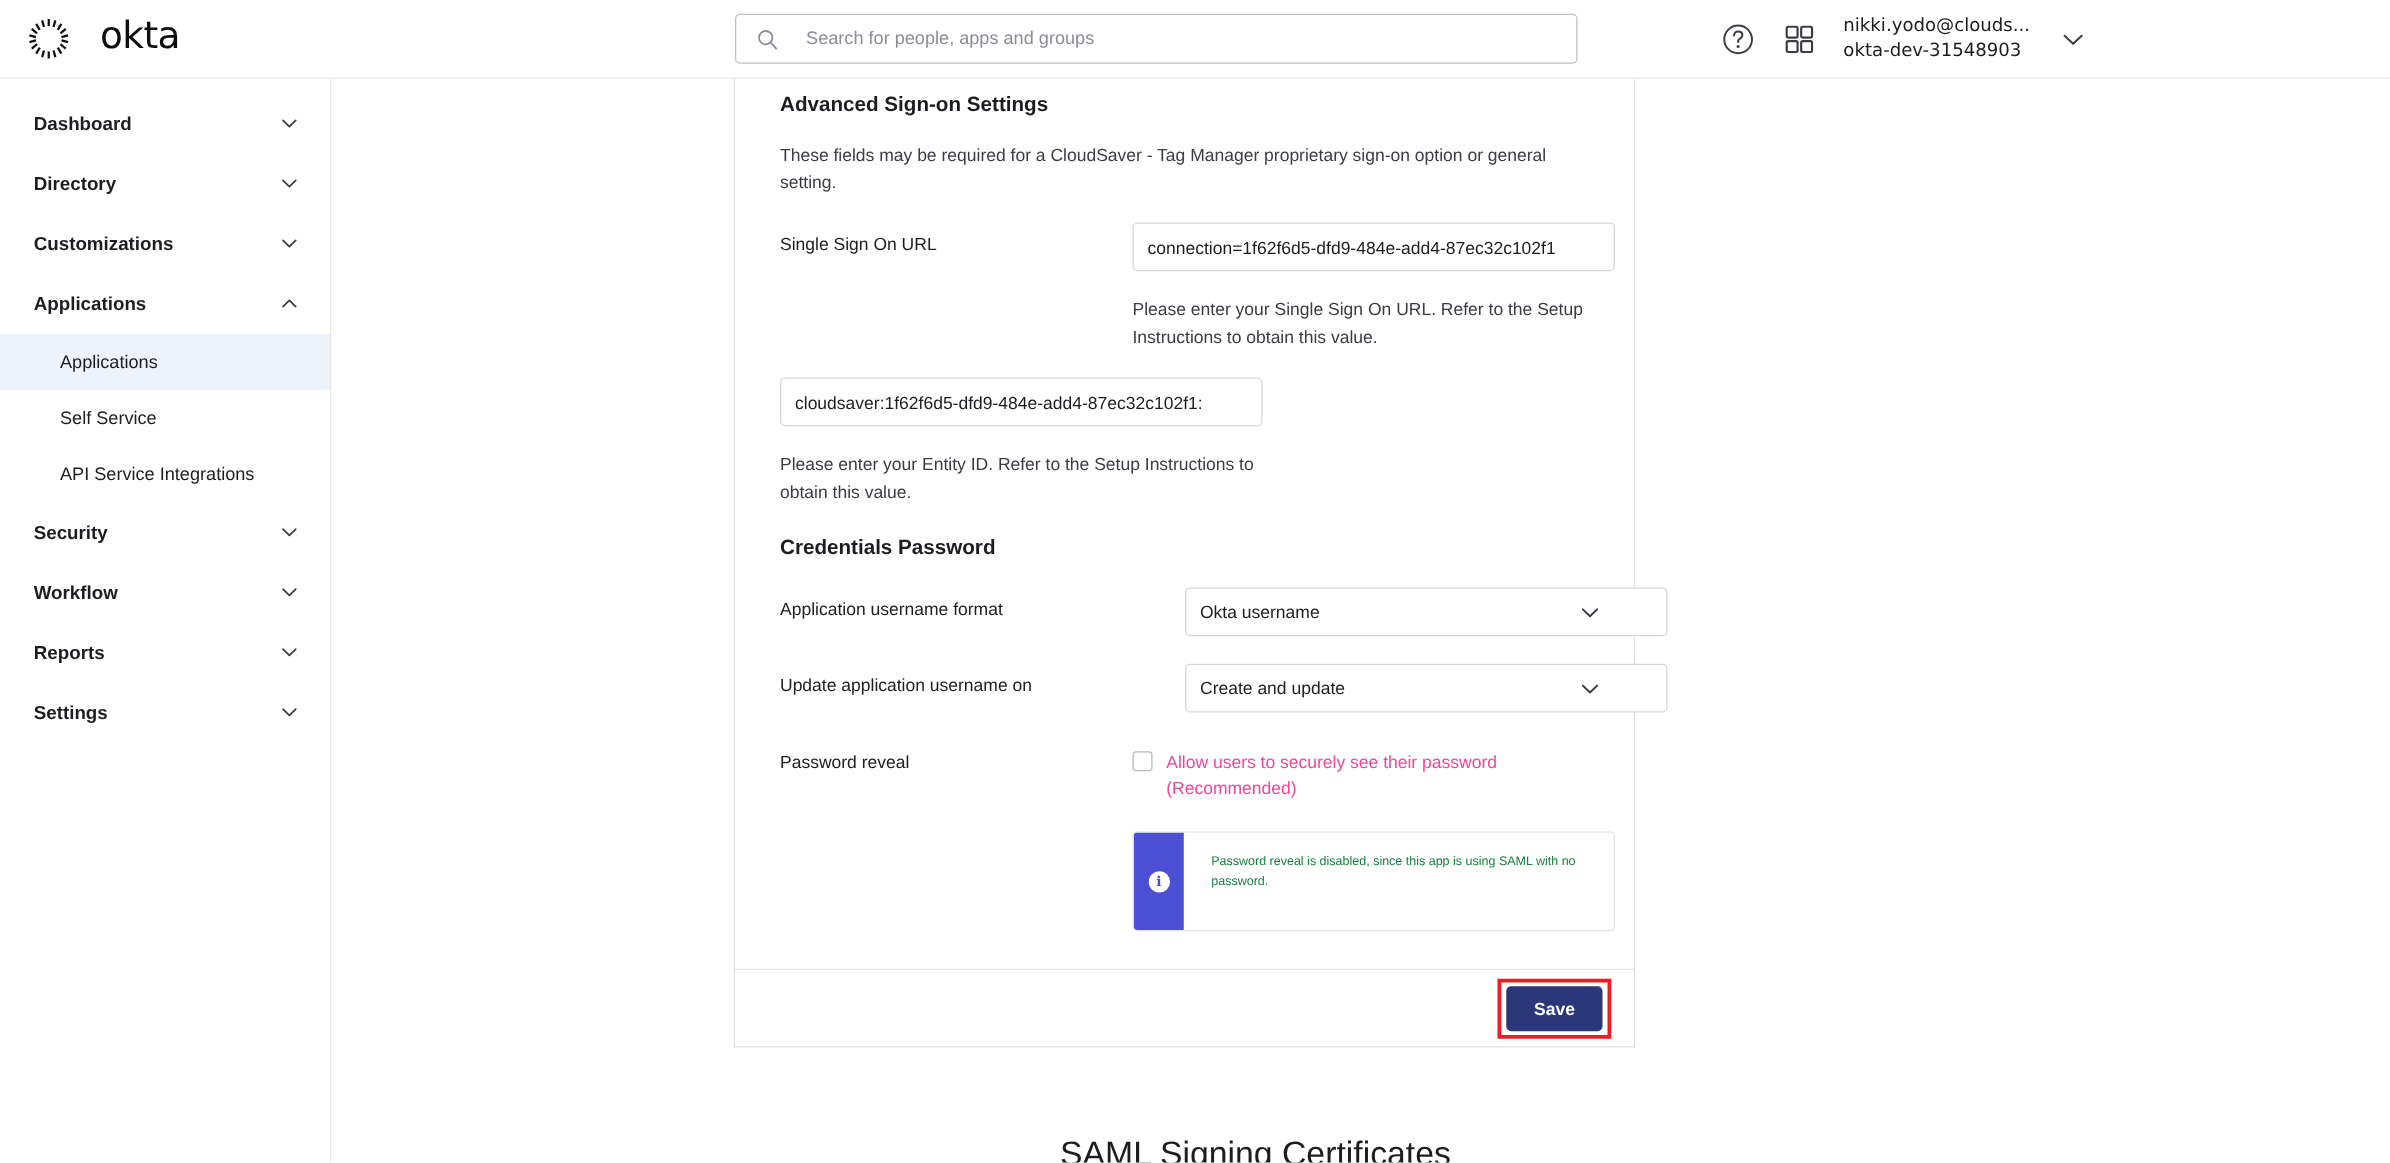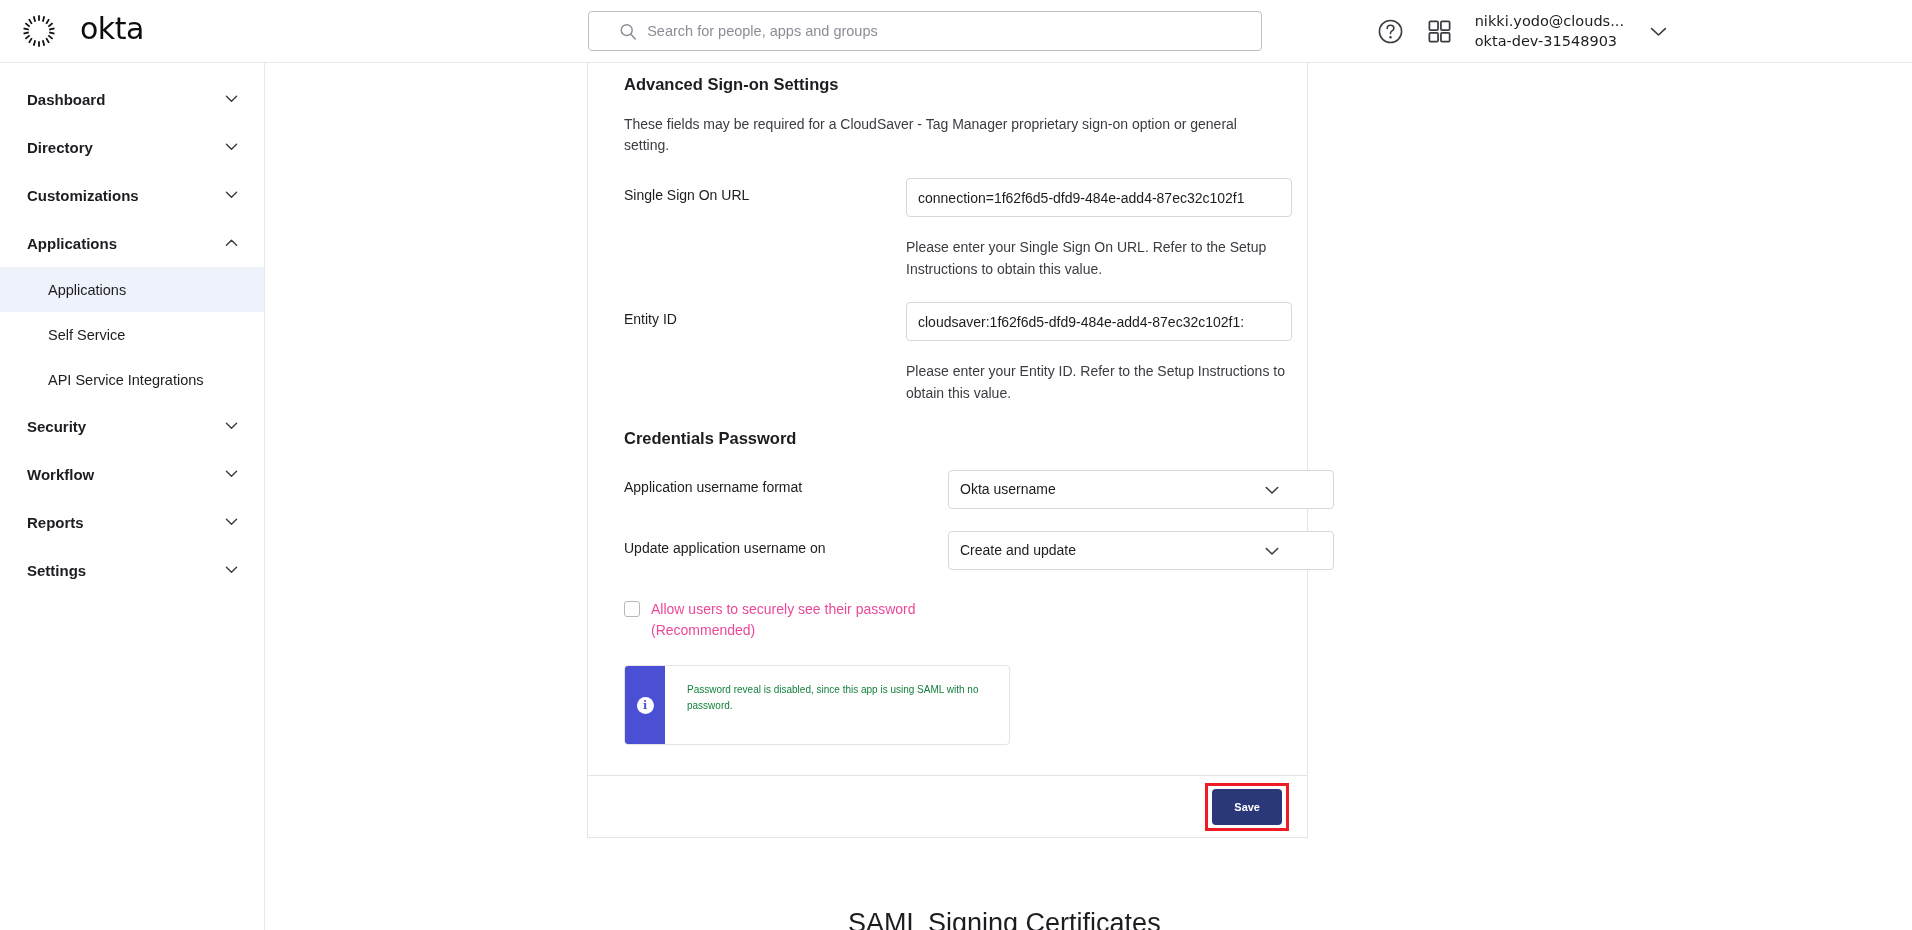--- a/index.html
+++ b/index.html
@@ -48,22 +48,22 @@
     height: 40px;
   }
   .search-box {
     width: 100%;
     height: 100%;
     border: 1px solid #bfc0c4;
     border-radius: 4px;
     background: #fff;
     display: flex;
     align-items: center;
-    padding-left: 30px;
-    gap: 10px;
+    padding-left: 16px;
+    gap: 22px;
   }
   .search-input {
     border: none;
     outline: none;
     font-size: 14.5px;
     color: #6e6e78;
     background: transparent;
     width: 100%;
     font-family: "Liberation Sans", sans-serif;
   }
@@ -291,21 +291,21 @@
     border: 3px solid #ee1c24;
     padding: 3px 4px;
     display: inline-block;
     line-height: 0;
   }
   .btn-save {
     background: #2a3778;
     color: #fff;
     border: none;
     border-radius: 4px;
-    font-size: 11px;
+    font-size: 14px;
     font-weight: bold;
     padding: 0 22px;
     height: 36px;
     cursor: pointer;
     font-family: "Liberation Sans", sans-serif;
   }
 
   .saml-title {
     position: absolute;
     left: 583px;
@@ -462,21 +462,20 @@
 
       <div class="frow">
         <div class="flabel">Single Sign On URL</div>
         <div class="fctl">
           <input class="tinput" type="text" value="connection=1f62f6d5-dfd9-484e-add4-87ec32c102f1" style="">
           <div class="fhelp">Please enter your Single Sign On URL. Refer to the Setup Instructions to obtain this value.</div>
         </div>
       </div>
 
       <div class="frow">
-        <div class="flabel">Entity ID</div>
         <div class="fctl">
           <input class="tinput" type="text" value=":cloudsaver:1f62f6d5-dfd9-484e-add4-87ec32c102f1" style="">
           <div class="fhelp">Please enter your Entity ID. Refer to the Setup Instructions to obtain this value.</div>
         </div>
       </div>
 
       <div class="sec-title">Credentials Password</div>
 
       <div class="frow">
         <div class="flabel">Application username format</div>
@@ -500,20 +499,21 @@
               <option>Create and update</option>
             </select>
             <svg class="sarrow" width="14" height="9" viewBox="0 0 14 9">
               <polyline points="1.3,1.5 7,7 12.7,1.5" fill="none" stroke="#3b3b42" stroke-width="1.6" stroke-linecap="round" stroke-linejoin="round"></polyline>
             </svg>
           </div>
         </div>
       </div>
 
       <div class="frow">
+        <div class="flabel">Password reveal</div>
         <div class="fctl">
           <div class="cbrow">
             <div class="cbox"></div>
             <div class="cbtext">Allow users to securely see their password (Recommended)</div>
           </div>
 
           <div class="callout">
             <div class="callout-bar">
               <div class="icirc">i</div>
             </div>

